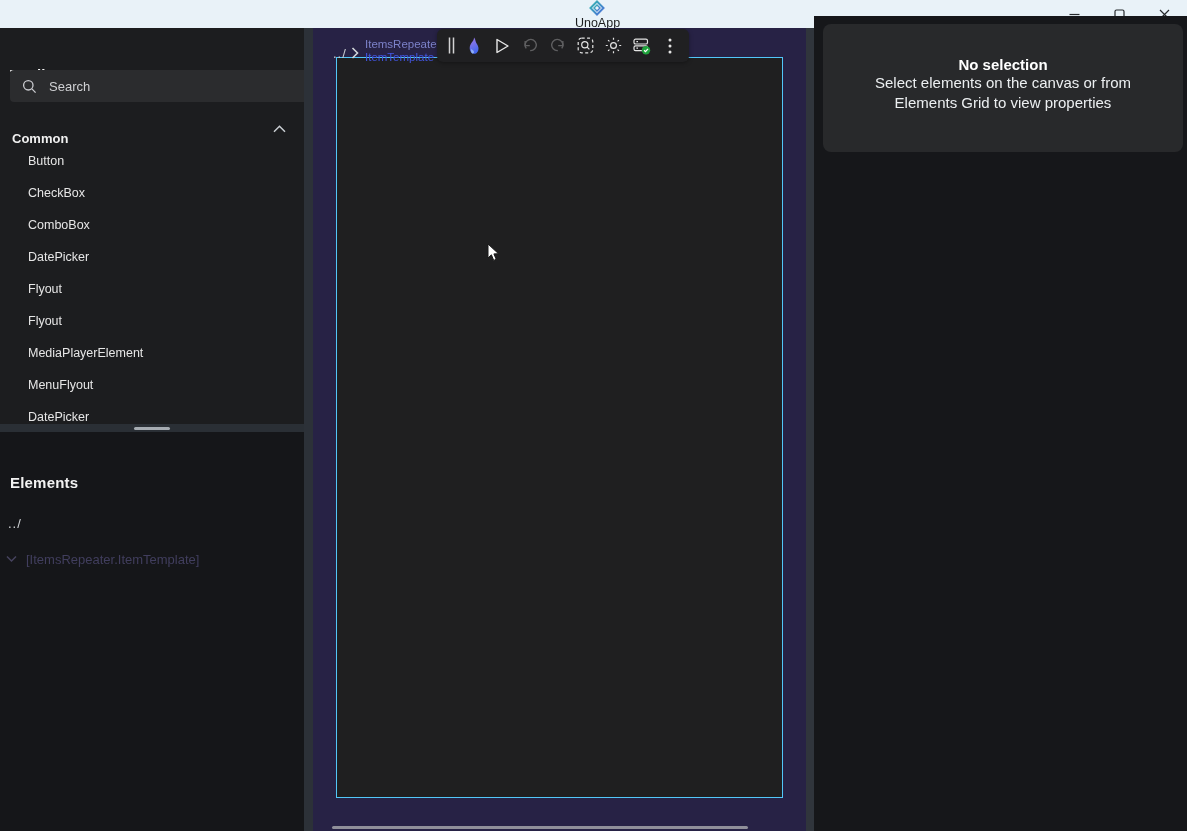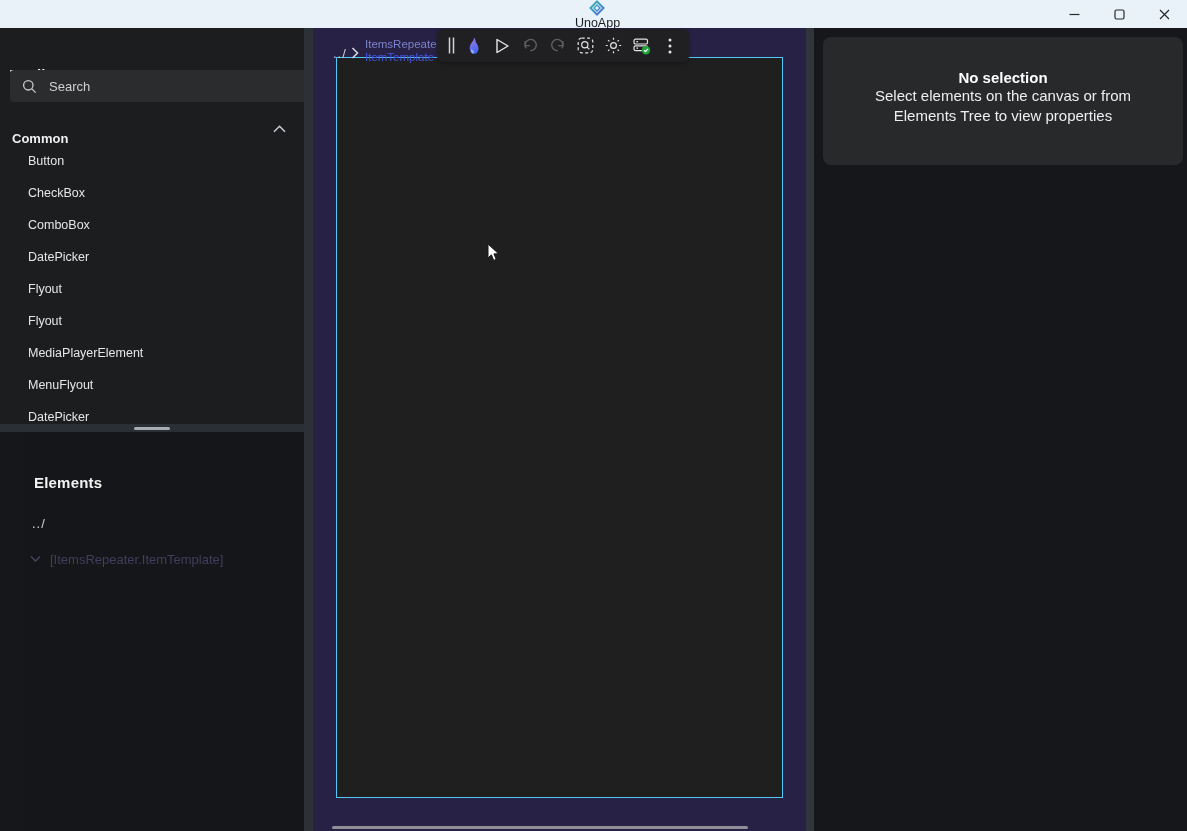--- a/index.html
+++ b/index.html
@@ -25,21 +25,21 @@
   .searchbox input::placeholder { color:#d0d1d4; opacity:1; }
   .section-header { position:absolute; left:0; top:88px; width:304px; height:30px; display:flex; align-items:flex-end; }
   .section-header .lbl { margin-left:12px; font-size:13px; font-weight:bold; color:#f0f0f0; }
   .section-header .chev { position:absolute; right:18px; top:9px; display:flex; }
   .toolbox-list { position:absolute; left:0; top:117px; width:346px; }
   .toolbox-item { height:32px; display:flex; align-items:center; padding-left:28px; font-size:12.5px; color:#e6e6e6; }
 
   .sidebar-splitter { position:absolute; left:0; top:396px; width:304px; height:8px; background:#2a2f35; }
   .sidebar-splitter .grip { position:absolute; left:134px; top:2.5px; width:36px; height:3px; border-radius:2px; background:#a6acb2; }
 
-  .elements-section { position:absolute; left:0; top:404px; width:304px; height:399px; background:#151619; overflow:hidden;margin-left:24px; }
+  .elements-section { position:absolute; left:0; top:404px; width:304px; height:399px; background:#151619; overflow:hidden; }
   .elements-title { top:42px; }
   .elements-nav { position:absolute; left:8px; top:84px; font-size:13px; color:#d2d5d8; letter-spacing:1px; }
   .tree-row { position:absolute; left:0; width:304px; height:20px; display:flex; align-items:center; }
   .tree-row-1 { top:117px; }
   .tree-row-1 .tchev { margin-left:6px; display:flex; }
   .tree-row-1 .tlabel { margin-left:9px; font-size:13px; color:#413e5e; }
   .tree-row-2 { top:149px; }
   .tree-row-2 .tlabel { margin-left:40px; font-size:13px; color:#5a50cb; }
 
   
@@ -56,21 +56,21 @@
   .crumb-template { color:#4255e2; }
 
   .float-toolbar { position:absolute; left:124px; top:1px; height:33px; background:#202022; border-radius:6px; display:flex; align-items:center; padding:0 8px; gap:5px; box-shadow:0 1px 4px rgba(0,0,0,.35); }
   .tb-btn { width:23px; height:24px; display:flex; align-items:center; justify-content:center; background:transparent; border:none; cursor:default; }
   .tb-handle { width:12px; }
 
   .cursor { position:absolute; left:174px; top:215px; }
   .hscroll { position:absolute; left:19px; top:798px; width:416px; height:3px; border-radius:2px; background:#8f8f99; }
 
   
-  .props-panel { position:absolute; left:814px; top:29px; width:373px; height:803px; background:#16171a;text-decoration:underline; }
+  .props-panel { position:absolute; left:814px; top:16px; width:373px; height:803px; background:#16171a;text-decoration:underline; }
   .no-selection-card { position:absolute; left:9px; top:8px; width:360px; height:128px; background:#28292b; border-radius:8px; text-align:center; }
   .no-selection-card .t { margin-top:32px; font-size:15px; font-weight:bold; color:#ffffff; }
   .no-selection-card .m { font-size:15px; color:#eceff1; line-height:20px; }
 </style>
 </head>
 <body>
 
 <div class="app">
 
   <div class="titlebar">
@@ -256,17 +256,17 @@
 
     <div class="hscroll"></div>
   </div>
 
   <div class="vsplit-right"></div>
 
   <div class="props-panel">
     <div class="no-selection-card">
       <div class="t">No selection</div>
       <div class="m">Select elements on the canvas or from</div>
-      <div class="m">Elements Tree to view properties</div>
+      <div class="m">Elements Grid to view properties</div>
     </div>
   </div>
 
 </div>
 
 </body></html>

